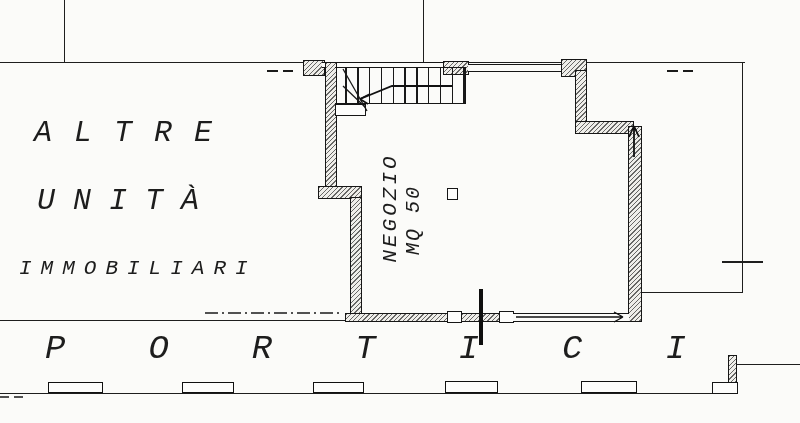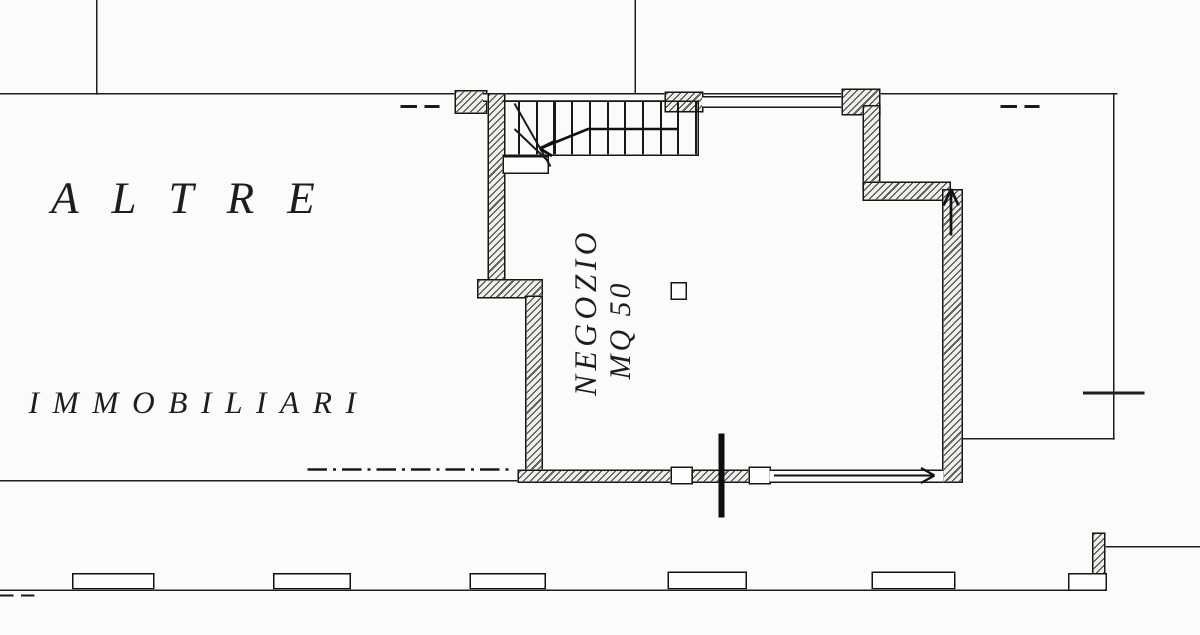--- a/index.html
+++ b/index.html
@@ -1,21 +1,21 @@
 <!DOCTYPE html>
 <html><head>
 <meta charset="utf-8">
 <style>
   html,body{margin:0;padding:0;background:#ffffff;}
   .canvas{
     position:relative;
     width:800px;height:423px;
     background:#fbfbf9;
     overflow:hidden;
-    font-family:Liberation Serif, serif;
+    font-family:Liberation Mono, monospace;
   }
   
   .hl,.vl{position:absolute;background:#1e1e1e;}
   .hl{height:1.2px;}
   .vl{width:1.3px;}
   
   .wall{
     position:absolute;
     border:1.2px solid #161616;
     background-color:#efeeea;
@@ -125,17 +125,19 @@
     <path d="M360,99 L370,94 M360,99 L368,104" stroke="#111" stroke-width="1.8" fill="none"></path>
     <path d="M634,157 L634,128 M634,126 L629,137 M634,126 L639,137" stroke="#111" stroke-width="1.8" fill="none"></path>
     <path d="M516,317 L622,317 M623,317 L614,312 M623,317 L614,322" stroke="#111" stroke-width="1.4" fill="none"></path>
     <path d="M205,313 H340" stroke="#1a1a1a" stroke-width="1.6" stroke-dasharray="13 4 2 4" fill="none"></path>
     <path d="M267,71 H293" stroke="#1a1a1a" stroke-width="2" stroke-dasharray="11 5" fill="none"></path>
     <path d="M667,71 H693" stroke="#1a1a1a" stroke-width="2" stroke-dasharray="11 5" fill="none"></path>
     <path d="M0,397 H28" stroke="#1a1a1a" stroke-width="1.4" stroke-dasharray="9 5" fill="none"></path>
   </svg>
 
   <div class="hand t-altre">ALTRE</div>
+  <div class="hand t-unita">UNITÀ</div>
   <div class="hand t-immo">IMMOBILIARI</div>
   <div class="hand vtext t-negozio">NEGOZIO</div>
   <div class="hand vtext t-mq">MQ 50</div>
+  <div class="hand t-portici">PORTICI</div>
 
 </div>
 
 </body></html>

